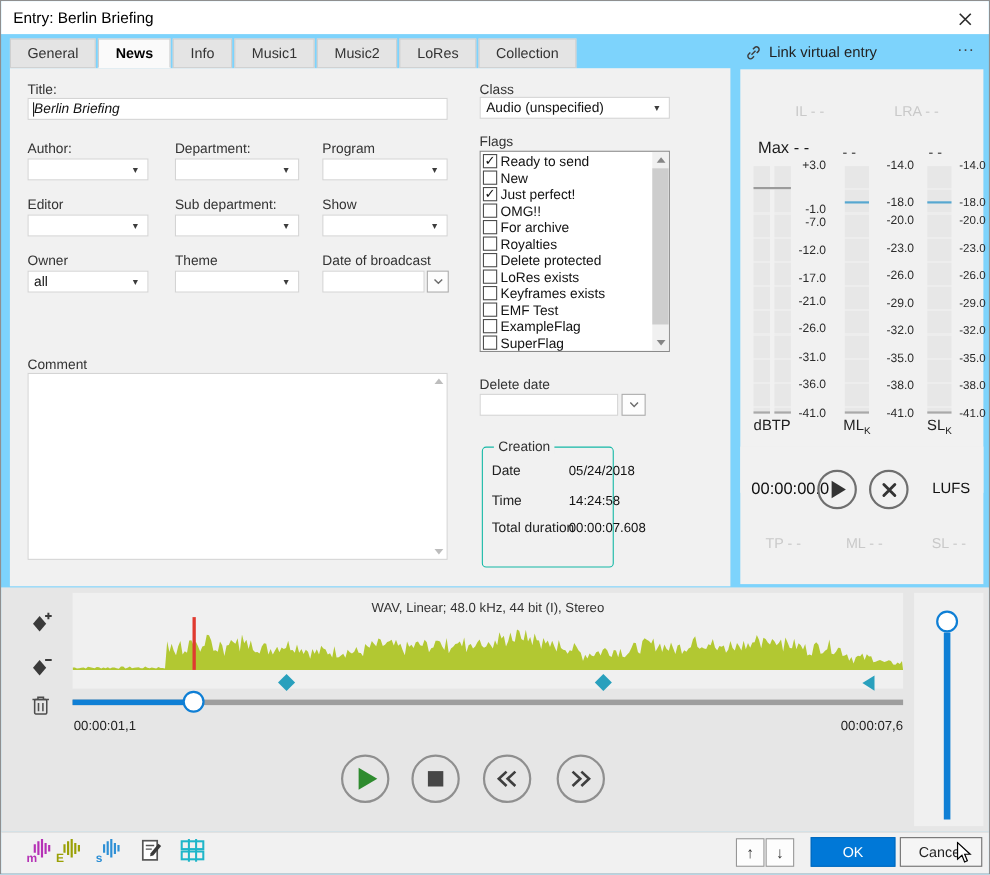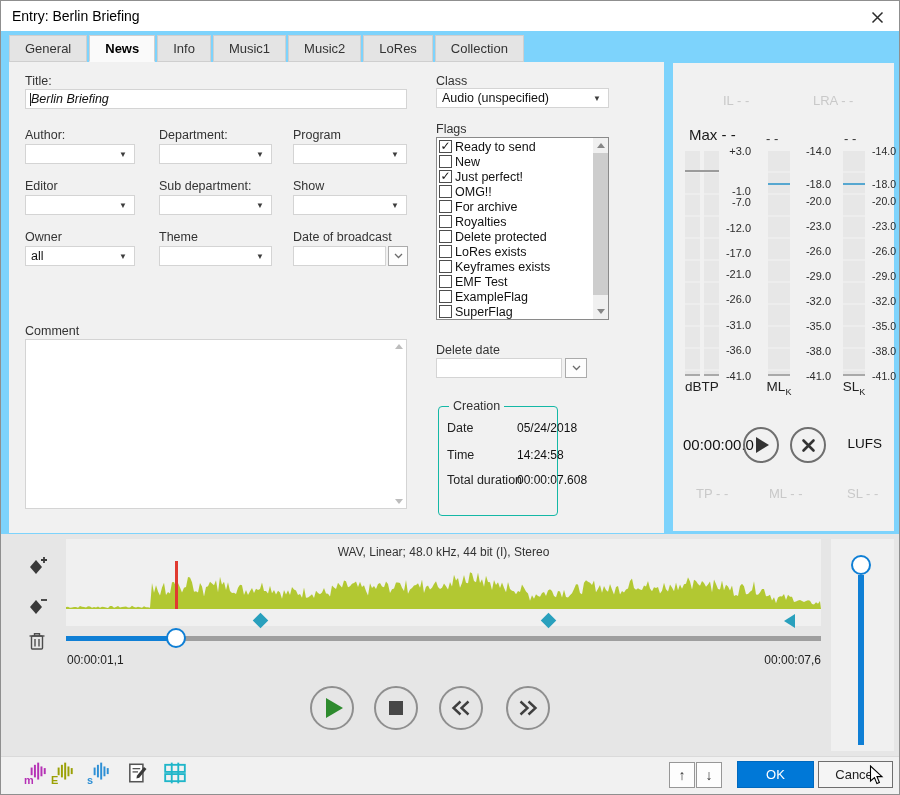--- a/index.html
+++ b/index.html
@@ -273,20 +273,29 @@
       <div class="legend">Creation</div>
       <div class="grow-label" style="top:14px">Date</div>
       <div class="grow-value" style="top:14px">05/24/2018</div>
       <div class="grow-label" style="top:41px">Time</div>
       <div class="grow-value" style="top:41px">14:24:58</div>
       <div class="grow-label" style="top:66px">Total duration</div>
       <div class="grow-value" style="top:66px">00:00:07.608</div>
     </div>
   </div>
 
+  <div class="link-head">
+    <svg style="position:absolute;left:4px;top:3px" width="16" height="16" viewBox="0 0 16 16">
+      <path d="M6.2 9.8 L9.8 6.2" stroke="#3c3c3c" stroke-width="1.3" fill="none"></path>
+      <path d="M7.5 4.8 L9 3.3 a2.4 2.4 0 0 1 3.4 3.4 L10.9 8.2" stroke="#3c3c3c" stroke-width="1.3" fill="none"></path>
+      <path d="M8.5 11.2 L7 12.7 a2.4 2.4 0 0 1 -3.4 -3.4 L5.1 7.8" stroke="#3c3c3c" stroke-width="1.3" fill="none"></path>
+    </svg>
+    <span class="link-title">Link virtual entry</span>
+    <span class="link-menu">...</span>
+  </div>
 
   <div class="meter-panel">
     <div class="mp-faint" style="left:50px;top:30px">IL - -</div>
     <div class="mp-faint" style="left:140px;top:30px">LRA - -</div>
     <div class="mp-max">Max - -</div>
     <div class="mp-dash" style="left:93px;top:68px">- -</div>
     <div class="mp-dash" style="left:171px;top:68px">- -</div>
 
     <div class="meter-col" id="meter-0">
       <div class="mbar" style="left:12px;width:15px"></div>

